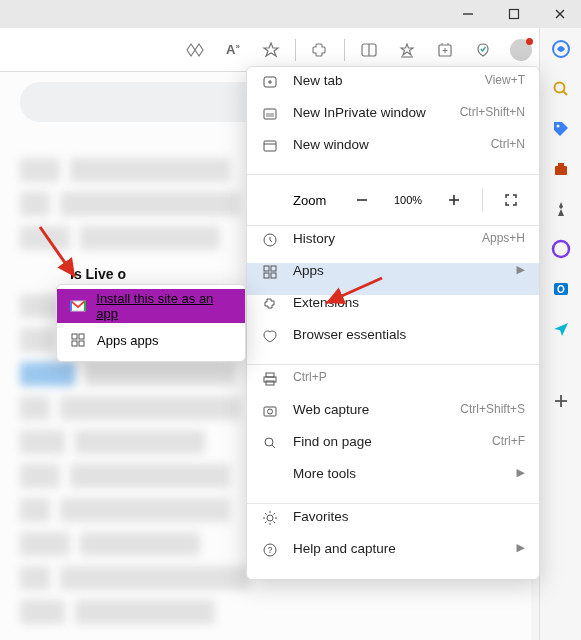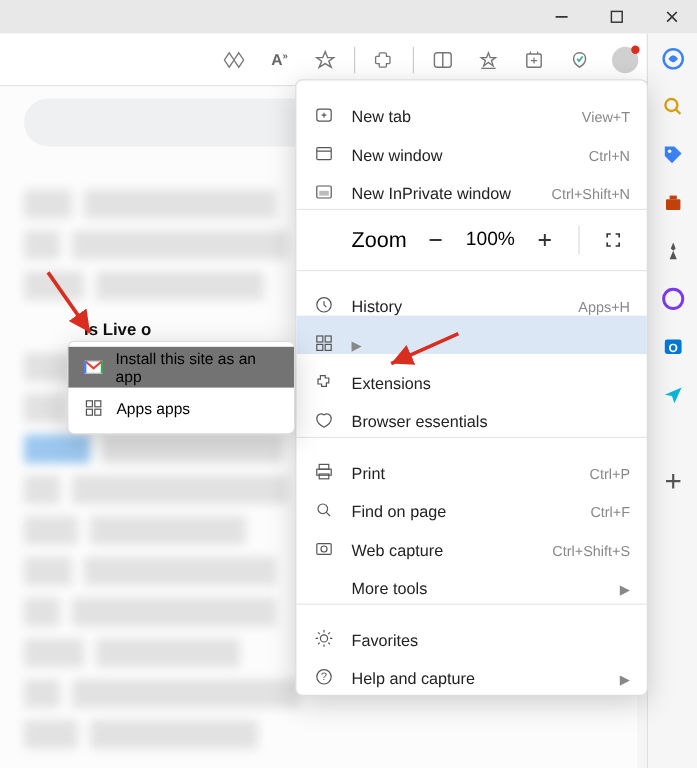--- a/index.html
+++ b/index.html
@@ -15,36 +15,36 @@
   .searchbar{ height:40px; background:#eef0f2; border-radius:22px; display:flex; align-items:center; justify-content:flex-end; padding:0 14px; margin-bottom:12px;}
   .range{ font-size:12px; color:#555; text-align:right; padding-right:6px;}
   .blur-row{ height:24px; margin:10px 0; display:flex; gap:10px;}
   .blur-box{ background:#e2e2e2; border-radius:3px; filter:blur(4px);}
   .livetext{ font-weight:700; font-size:14px; padding:6px 0 2px 50px; color:#111;}
   
   .sidebar{ position:absolute; right:0; top:28px; width:42px; bottom:0; background:#f6f6f6; border-left:1px solid #e0e0e0; display:flex; flex-direction:column; align-items:center; padding-top:10px; gap:18px;}
   .side-ic{ width:22px; height:22px; display:flex; align-items:center; justify-content:center; cursor:pointer;}
   
   .menu{ position:absolute; top:66px; left:246px; width:294px; background:#fff; border:1px solid #ddd; border-radius:6px; box-shadow:0 6px 24px rgba(0,0,0,.18); padding:6px 0; z-index:50;}
-  .mrow{ display:flex; align-items:flex-end; height:32px; padding:0 14px; font-size:13.5px; color:#222; cursor:pointer; gap:14px; position:relative;}
+  .mrow{ display:flex; align-items:flex-start; height:32px; padding:0 14px; font-size:13.5px; color:#222; cursor:pointer; gap:14px; position:relative;}
   .mrow.hl{ background:#dbe7f5;}
   .mrow .mic{ width:18px; height:18px; display:flex; align-items:center; justify-content:center; color:#555; flex-shrink:0;}
   .mrow .mlabel{ flex:1; }
   .mrow .mshort{ font-size:12px; color:#888;}
   .mrow .marrow{ color:#888; font-size:11px;}
   .msep{ height:1px; background:#e6e6e6; margin:5px 0;}
   .zoomrow{ display:flex; align-items:center; height:40px; padding:0 14px; gap:10px;}
-  .zoomrow .zlabel{ flex:1; font-size:18px; padding-left:32px;}
+  .zoomrow .zlabel{ flex:1; font-size:13px; padding-left:32px;}
   .zbtn{ width:28px; height:28px; display:flex;align-items:center;justify-content:center; cursor:pointer; color:#333; border-radius:4px;}
-  .zval{ font-size:16px; width:44px; text-align:center;}
+  .zval{ font-size:11px; width:44px; text-align:center;}
   .zsep{ width:1px; height:24px; background:#ddd; margin:0 4px;}
   
   .submenu{ position:absolute; top:284px; left:56px; width:190px; background:#fff; border:1px solid #ddd; border-radius:6px; box-shadow:0 6px 24px rgba(0,0,0,.18); padding:4px 0; z-index:60;}
   .srow{ display:flex; align-items:center; height:34px; padding:0 12px; font-size:13px; cursor:pointer; gap:10px;}
-  .srow.hl{ background:#737373;}
+  .srow.hl{ background:#a21caf;text-decoration:underline;}
   .srow .sic{ width:18px; height:18px; display:flex;align-items:center;justify-content:center;}
   
   .arrow-red{ position:absolute; z-index:70; pointer-events:none;}
   svg{display:block;}
 </style>
 </head>
 <body>
 
 <div class="titlebar">
   <div class="win-btn">
@@ -256,35 +256,35 @@
           <line x1="6" y1="8" x2="10" y2="8" stroke="#555"></line>
         </svg>
       </span>
     <span class="mlabel">New tab</span>
     <span class="mshort">View+T</span>
   </div>
   <div class="mrow">
     <span class="mic">
         <svg width="16" height="16">
           <rect x="2" y="3" width="12" height="10" rx="1" fill="none" stroke="#555"></rect>
+          <rect x="4" y="7" width="8" height="4" fill="#555" opacity=".4"></rect>
+        </svg>
+      </span>
+    <span class="mlabel">New InPrivate window</span>
+    <span class="mshort">Ctrl+Shift+N</span>
+  </div>
+  <div class="mrow">
+    <span class="mic">
+        <svg width="16" height="16">
+          <rect x="2" y="3" width="12" height="10" rx="1" fill="none" stroke="#555"></rect>
           <line x1="2" y1="6" x2="14" y2="6" stroke="#555"></line>
         </svg>
       </span>
     <span class="mlabel">New window</span>
     <span class="mshort">Ctrl+N</span>
-  </div>
-  <div class="mrow">
-    <span class="mic">
-        <svg width="16" height="16">
-          <rect x="2" y="3" width="12" height="10" rx="1" fill="none" stroke="#555"></rect>
-          <rect x="4" y="7" width="8" height="4" fill="#555" opacity=".4"></rect>
-        </svg>
-      </span>
-    <span class="mlabel">New InPrivate window</span>
-    <span class="mshort">Ctrl+Shift+N</span>
   </div>
   <div class="msep"></div>
   <div class="zoomrow">
     <span class="zlabel">Zoom</span>
     <span class="zbtn">
         <svg width="14" height="14">
           <line x1="2" y1="7" x2="12" y2="7" stroke="#333" stroke-width="1.6"></line>
         </svg>
       </span>
     <span class="zval">100%</span>
@@ -314,20 +314,21 @@
   </div>
   <div class="mrow hl">
     <span class="mic">
         <svg width="16" height="16">
           <rect x="2" y="2" width="5" height="5" fill="none" stroke="#555"></rect>
           <rect x="9" y="2" width="5" height="5" fill="none" stroke="#555"></rect>
           <rect x="2" y="9" width="5" height="5" fill="none" stroke="#555"></rect>
           <rect x="9" y="9" width="5" height="5" fill="none" stroke="#555"></rect>
         </svg>
       </span>
+    <span class="mlabel">Apps</span>
     <span class="marrow">▶</span>
   </div>
   <div class="mrow">
     <span class="mic">
         <svg width="16" height="16">
           <path d="M5 3 h4 v2 h3 v4 h-2 v3 h-4 v-2 h-3 v-4 h2 z" fill="none" stroke="#555"></path>
         </svg>
       </span>
     <span class="mlabel">Extensions</span>
   </div>
@@ -341,42 +342,41 @@
   </div>
   <div class="msep"></div>
   <div class="mrow">
     <span class="mic">
         <svg width="16" height="16">
           <rect x="4" y="2" width="8" height="4" fill="none" stroke="#555"></rect>
           <rect x="2" y="6" width="12" height="5" fill="none" stroke="#555"></rect>
           <rect x="4" y="10" width="8" height="4" fill="none" stroke="#555"></rect>
         </svg>
       </span>
-    <span class="mlabel">Print</span>
     <span class="mshort">Ctrl+P</span>
+  </div>
+  <div class="mrow">
+    <span class="mic">
+        <svg width="16" height="16">
+          <rect x="2" y="4" width="12" height="9" rx="1" fill="none" stroke="#555"></rect>
+          <circle cx="8" cy="8.5" r="2.5" fill="none" stroke="#555"></circle>
+        </svg>
+      </span>
+    <span class="mlabel">Web capture</span>
+    <span class="mshort">Ctrl+Shift+S</span>
   </div>
   <div class="mrow">
     <span class="mic">
         <svg width="16" height="16">
           <circle cx="7" cy="7" r="4" fill="none" stroke="#555"></circle>
           <line x1="10" y1="10" x2="13" y2="13" stroke="#555"></line>
         </svg>
       </span>
     <span class="mlabel">Find on page</span>
     <span class="mshort">Ctrl+F</span>
-  </div>
-  <div class="mrow">
-    <span class="mic">
-        <svg width="16" height="16">
-          <rect x="2" y="4" width="12" height="9" rx="1" fill="none" stroke="#555"></rect>
-          <circle cx="8" cy="8.5" r="2.5" fill="none" stroke="#555"></circle>
-        </svg>
-      </span>
-    <span class="mlabel">Web capture</span>
-    <span class="mshort">Ctrl+Shift+S</span>
   </div>
   <div class="mrow">
     <span class="mic"></span>
     <span class="mlabel">More tools</span>
     <span class="marrow">▶</span>
   </div>
   <div class="msep"></div>
   <div class="mrow">
     <span class="mic">
         <svg width="16" height="16">

